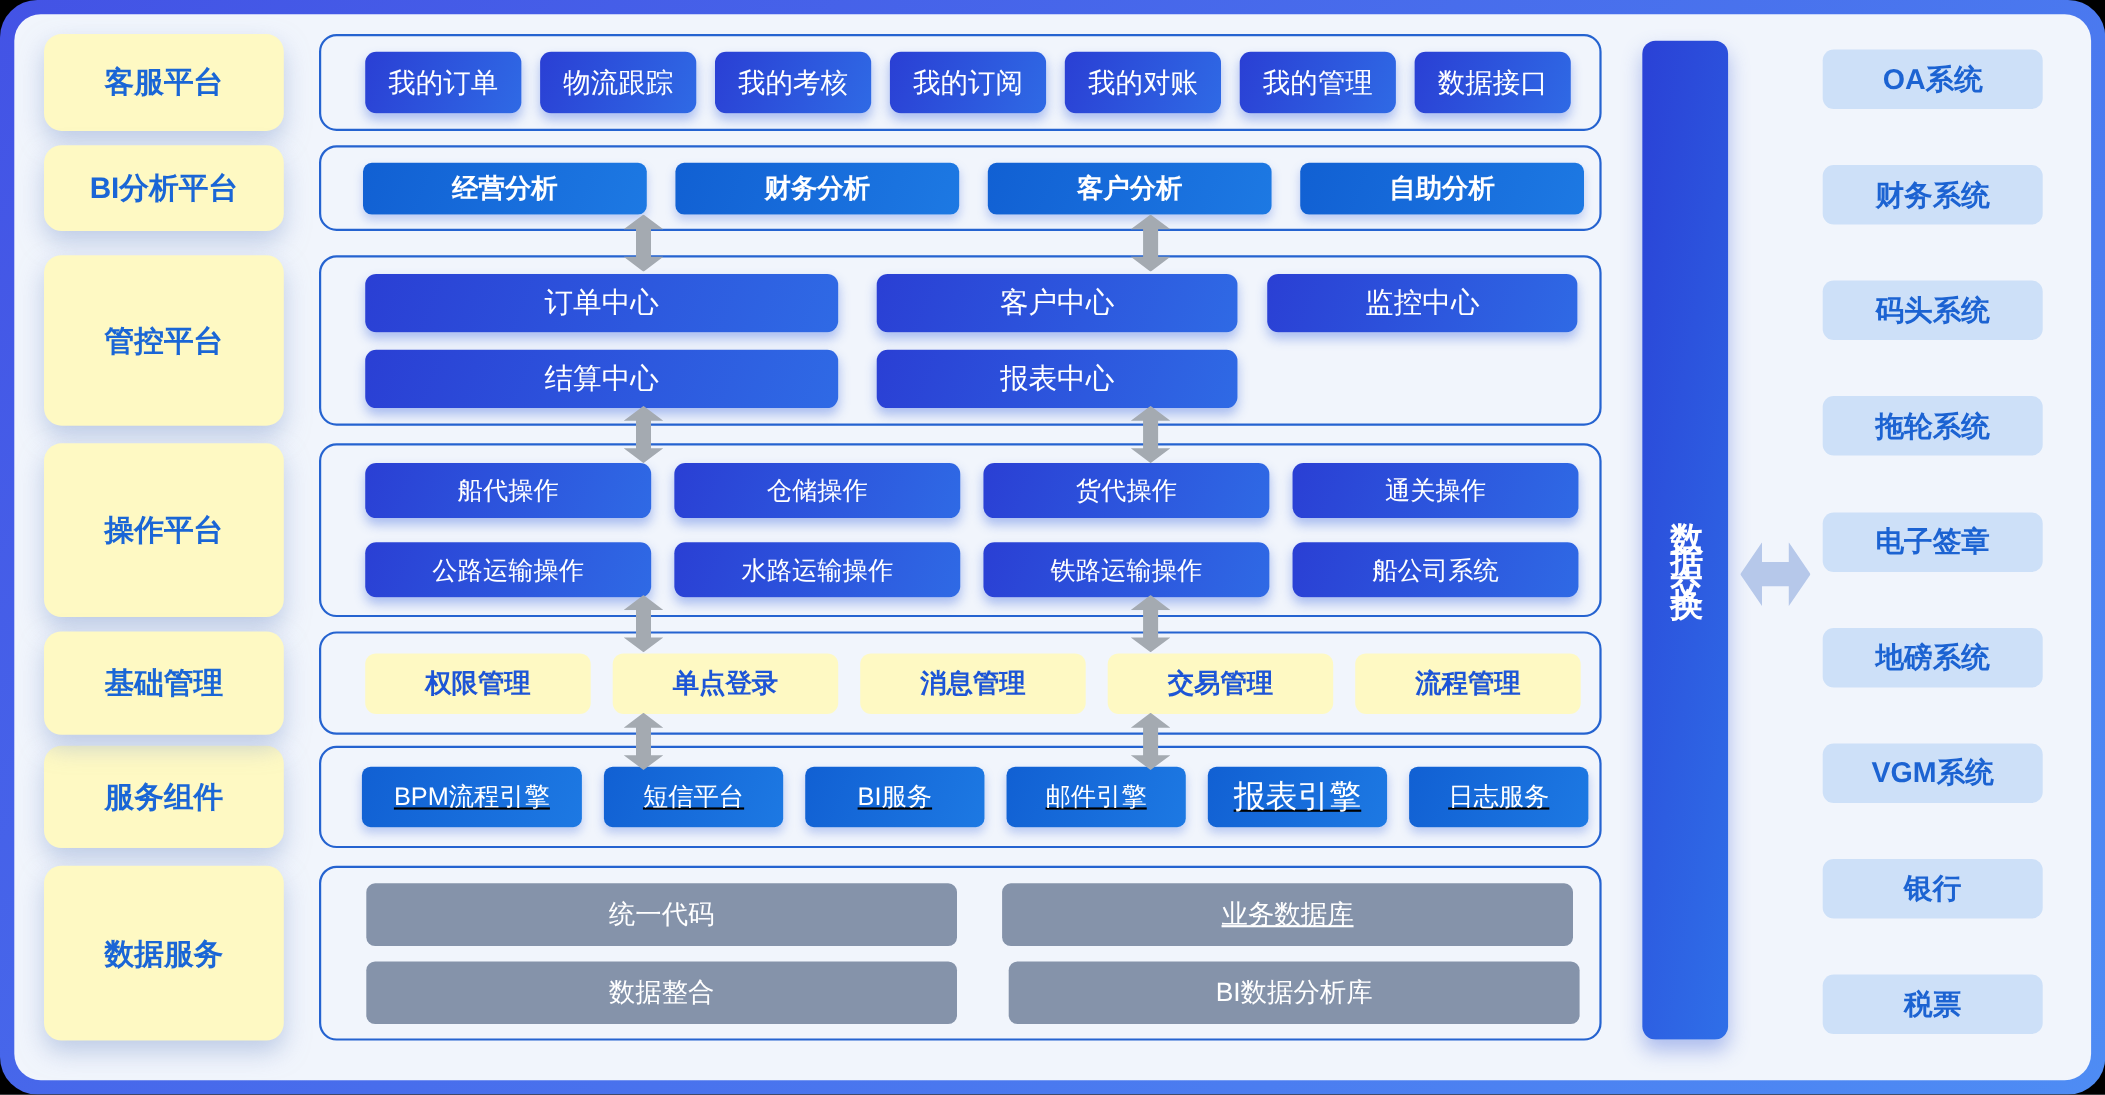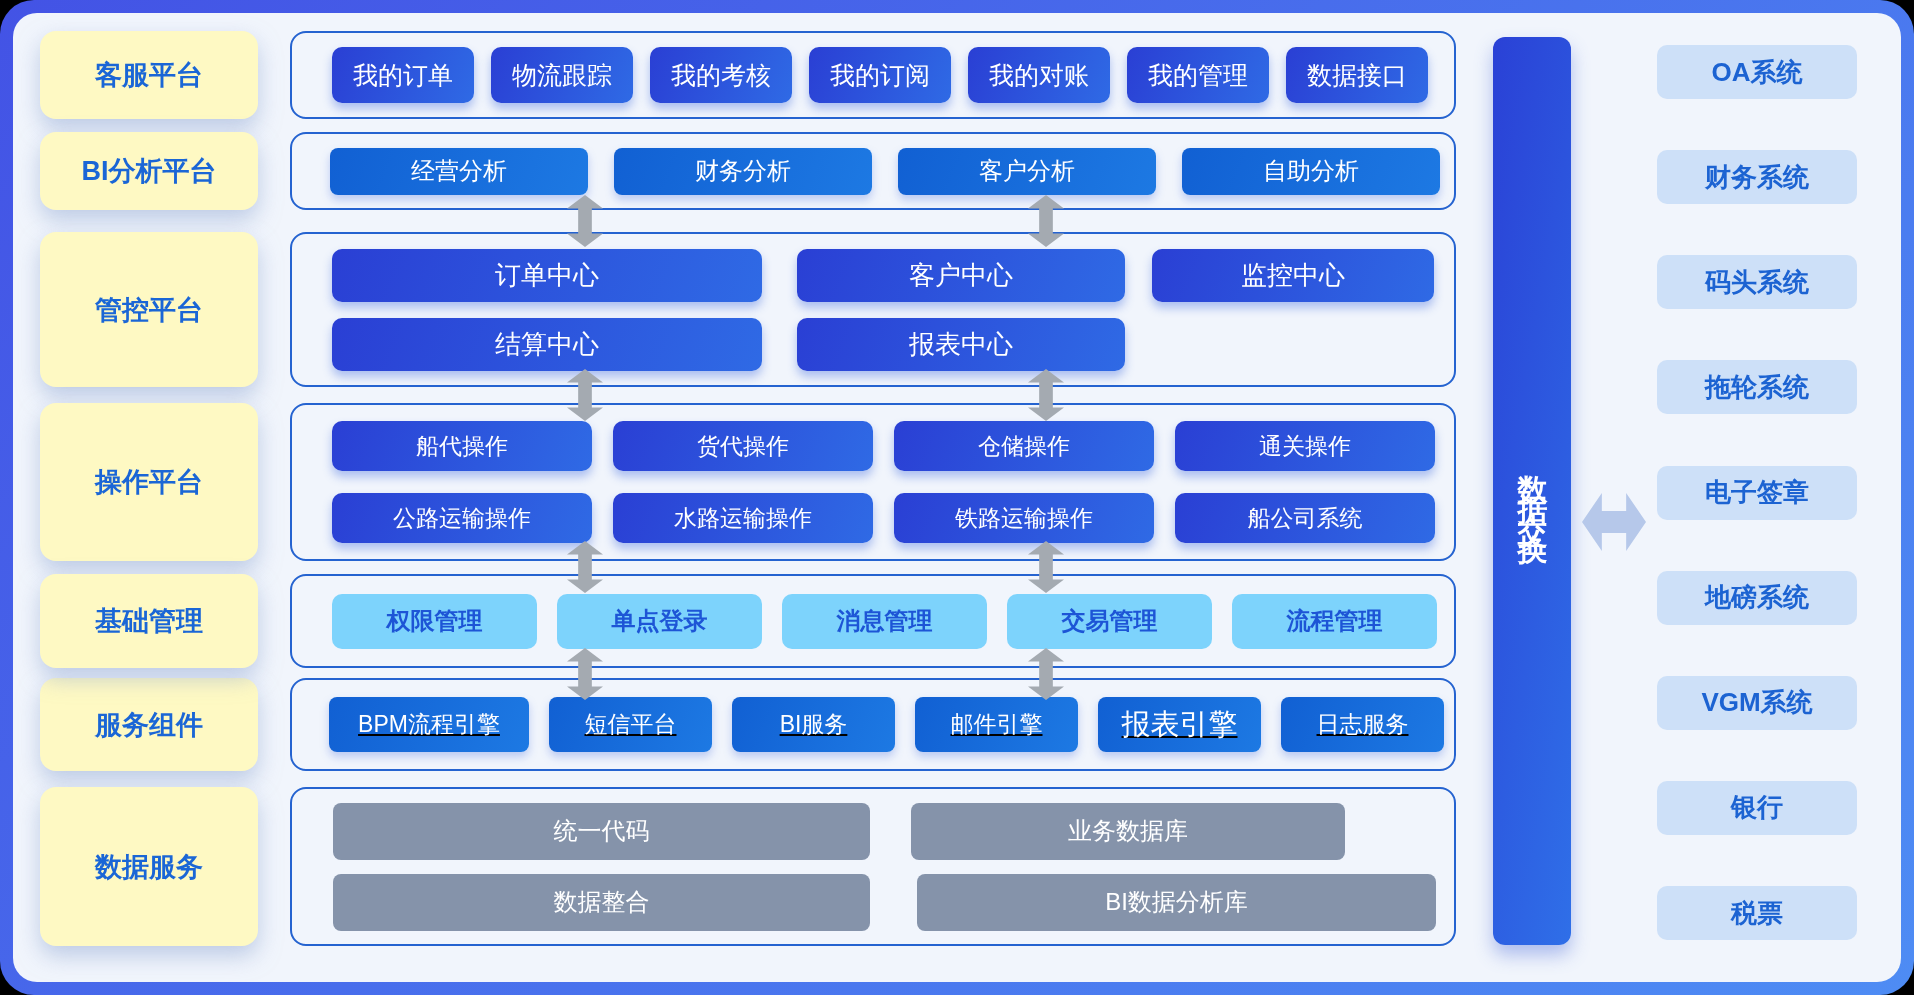--- a/index.html
+++ b/index.html
@@ -34,25 +34,25 @@
     display:flex; align-items:center; justify-content:center;
     color:#ffffff; box-sizing:border-box; white-space:nowrap;
   }
   .btn-royal {
     background:linear-gradient(112deg,#2a3fd4 0%,#2f6ae5 100%);
     border-radius:10px; box-shadow:0 6px 10px rgba(86,124,226,.45);
     font-size:25px;
   }
   .btn-flat {
     background:linear-gradient(112deg,#1160d3 0%,#1d79e3 100%);
-    border-radius:8px; font-weight:normal; font-size:24px;
+    border-radius:8px; font-weight:bold; font-size:24px;
     box-shadow:0 5px 9px rgba(86,124,226,.35);
   }
   .btn-light {
-    background:#7dd3fc; color:#1d55d6; font-weight:bold;
+    background:#fef9c3; color:#1d55d6; font-weight:bold;
     border-radius:10px; font-size:24px;
   }
   .btn-gray {
     background:#8593aa; border-radius:8px; font-size:24px;
   }
   .exchange-bar {
     position:absolute; left:1493px; top:37px; width:78px; height:908px;
     border-radius:12px;
     background:linear-gradient(100deg,#2a41d6 0%,#2f6fe8 100%);
     box-shadow:0 10px 18px rgba(90,120,220,.45);
@@ -124,22 +124,22 @@
     </div>
     <div class="prow" style="padding-left:40px;">
       <div class="btn btn-royal" style="width:430px;height:53px;font-size:26px;margin-right:35px;">结算中心</div>
       <div class="btn btn-royal" style="width:328px;height:53px;font-size:26px;">报表中心</div>
     </div>
   </div>
 
   <div class="panel" style="top:403px;height:158px;gap:22px;">
     <div class="prow" style="padding-left:40px;gap:21px;">
       <div class="btn btn-royal" style="width:260px;height:50px;font-size:23px;">船代操作</div>
+      <div class="btn btn-royal" style="width:260px;height:50px;font-size:23px;">仓储操作</div>
       <div class="btn btn-royal" style="width:260px;height:50px;font-size:23px;">货代操作</div>
-      <div class="btn btn-royal" style="width:260px;height:50px;font-size:23px;">仓储操作</div>
       <div class="btn btn-royal" style="width:260px;height:50px;font-size:23px;">通关操作</div>
     </div>
     <div class="prow" style="padding-left:40px;gap:21px;">
       <div class="btn btn-royal" style="width:260px;height:50px;font-size:23px;">公路运输操作</div>
       <div class="btn btn-royal" style="width:260px;height:50px;font-size:23px;">水路运输操作</div>
       <div class="btn btn-royal" style="width:260px;height:50px;font-size:23px;">铁路运输操作</div>
       <div class="btn btn-royal" style="width:260px;height:50px;font-size:23px;">船公司系统</div>
     </div>
   </div>
 
@@ -160,21 +160,21 @@
       <div class="btn btn-flat" style="width:163px;height:55px;font-weight:normal;font-size:23px;">BI服务</div>
       <div class="btn btn-flat" style="width:163px;height:55px;font-weight:normal;font-size:23px;">邮件引擎</div>
       <div class="btn btn-flat" style="width:163px;height:55px;font-weight:normal;font-size:29px;">报表引擎</div>
       <div class="btn btn-flat" style="width:163px;height:55px;font-weight:normal;font-size:23px;">日志服务</div>
     </div>
   </div>
 
   <div class="panel" style="top:787px;height:159px;gap:14px;">
     <div class="prow" style="padding-left:41px;gap:41px;">
       <div class="btn btn-gray" style="width:537px;height:57px;">统一代码</div>
-      <div class="btn btn-gray" style="width:434px;height:57px;">业务数据库</div>
+      <div class="btn btn-gray" style="width:519px;height:57px;text-decoration:underline;">业务数据库</div>
     </div>
     <div class="prow" style="padding-left:41px;gap:47px;">
       <div class="btn btn-gray" style="width:537px;height:57px;">数据整合</div>
       <div class="btn btn-gray" style="width:519px;height:57px;">BI数据分析库</div>
     </div>
   </div>
 
   <div class="v-arrow" style="left:567px;top:195px;"></div>
   <div class="v-arrow" style="left:1028px;top:195px;"></div>
   <div class="v-arrow" style="left:567px;top:369px;"></div>

